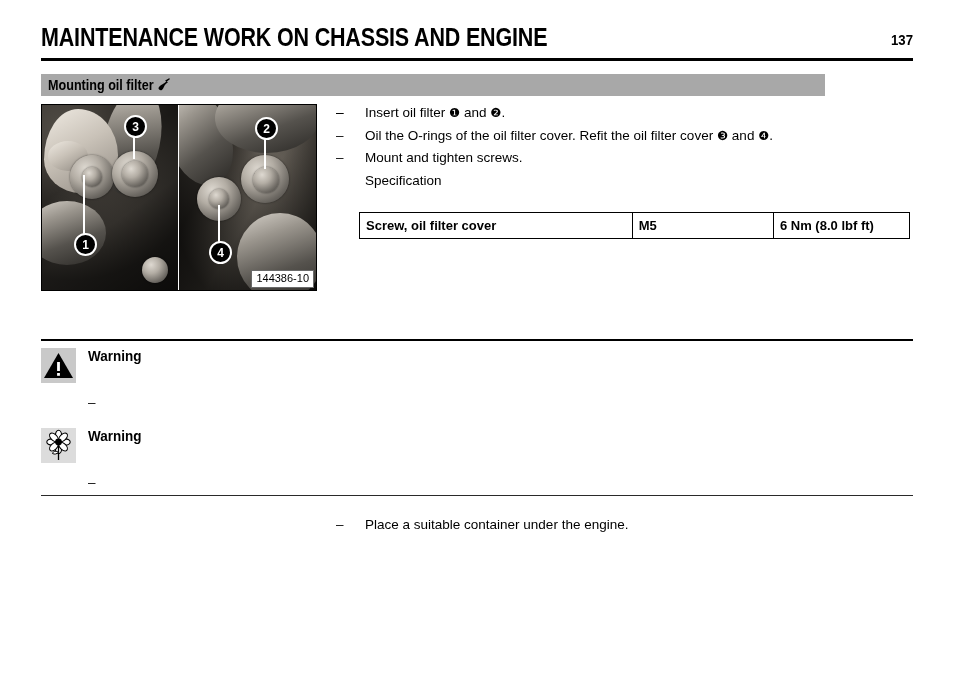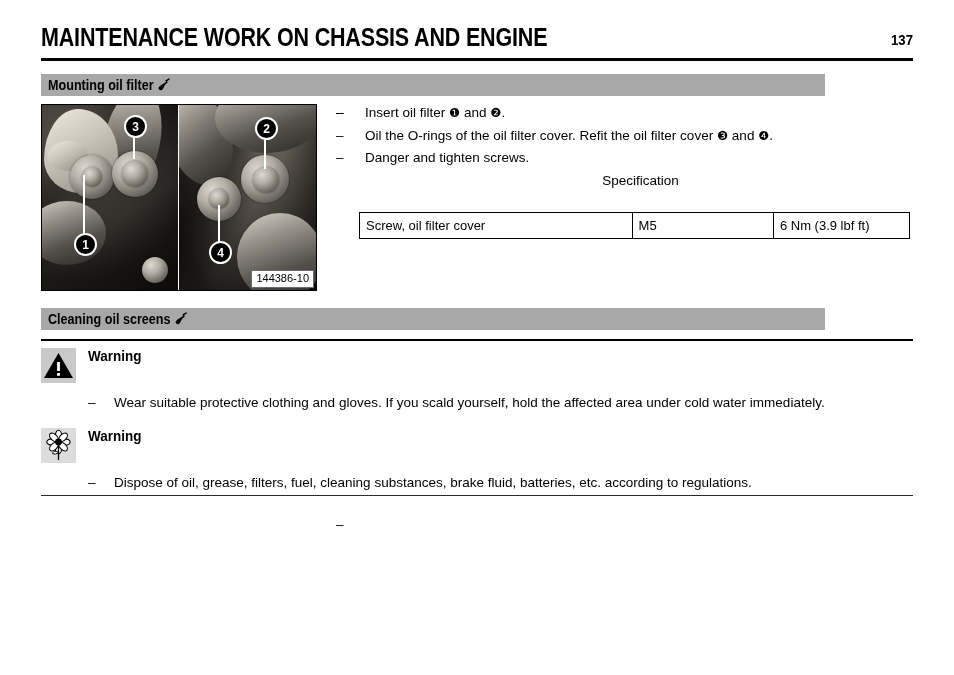--- a/index.html
+++ b/index.html
@@ -114,31 +114,32 @@
   .steps{position:absolute;}
   .step{
     position:relative;
     font-size:13.5px;line-height:22.5px;
     padding-left:29px;
     white-space:nowrap;
   }
   .step .dash{
     position:absolute;left:0;top:0;
   }
-  .step.plain{padding-left:29px;text-align:center;}
+  .step.plain{padding-left:29px;}
   .num{
     font-family:"DejaVu Sans",sans-serif;
     font-size:12.5px;
   }
 
   
   .spec-table{
     position:absolute;left:359px;top:212px;width:551px;
     border-collapse:collapse;
     font-size:13px;
+    font-weight:bold;
   }
   .spec-table td{
     border:1px solid #000;
     padding:3px 6px 4px 6px;
     line-height:17px;
     height:18px;
   }
   .c1{width:277px;}
   .c2{width:137px;margin-left:44px;}
   .c3{width:131px;}
@@ -245,69 +246,58 @@
       <span>Insert oil filter </span><span class="num">❶</span><span> and </span><span class="num">❷</span><span>.</span>
     </div>
 
     <div class="step">
       <span class="dash">–</span>
       <span>Oil the O-rings of the oil filter cover. Refit the oil filter cover </span><span class="num">❸</span><span> and </span><span class="num">❹</span><span>.</span>
     </div>
 
     <div class="step">
       <span class="dash">–</span>
-      <span>Danger and tighten screws.</span>
+      <span>Mount and tighten screws.</span>
     </div>
 
     <div class="step plain">
       <span class="dash"></span>
       <span>Specification</span>
     </div>
   </div>
 
   <table class="spec-table">
     <tbody>
         <tr>
       <td class="c1">Screw, oil filter cover</td>
       <td class="c2">M5</td>
-      <td class="c3">6 Nm (3.9 lbf ft)</td>
+      <td class="c3">6 Nm (8.0 lbf ft)</td>
     </tr>
   </tbody>
     </table>
 
-  <div class="section-bar" style="top:308px;">
-    <div class="label">
-      <span>Cleaning oil screens</span><span class="wrench">
-        <svg width="15" height="13" viewBox="0 0 15 13" aria-hidden="true">
-          <path d="M13.6 1.0 L9.4 4.0 L8.2 2.4 L12.6 0.2 Z" fill="#000"></path>
-          <path d="M9.9 3.2 C8.3 4.6 6.6 5.6 4.8 6.6 C3.3 7.4 2.0 8.2 1.0 9.6 C0.6 10.2 0.8 11.0 1.5 11.6 C2.4 12.4 3.6 12.6 4.5 12.0 C5.7 11.2 6.3 9.9 7.0 8.6 C7.9 6.9 9.2 5.4 11.2 4.5 Z" fill="#000"></path>
-        </svg>
-      </span>
-    </div>
-  </div>
 
   <div class="rule" style="top:339px;"></div>
 
   <div class="warn" style="top:348px;">
     <div class="warn-icon">
       <svg width="35" height="35" viewBox="0 0 35 35" aria-hidden="true">
         <path d="M17.5 5 L32 30 L3 30 Z" fill="#000"></path>
         <rect x="16.1" y="14" width="2.8" height="9" fill="#fff"></rect>
         <rect x="16.1" y="25" width="2.8" height="2.8" fill="#fff"></rect>
       </svg>
     </div>
     <div class="warn-body">
       <div class="warn-title">Warning</div>
     </div>
   </div>
 
   <div class="warn-steps" style="left:88px;top:392px;">
     <div class="step">
       <span class="dash">–</span>
-      <span>Wear suitable protective clothing and gloves. If you scald yourself, hold the affected area under cold water immediately.</span>
     </div>
   </div>
 
   <div class="warn" style="top:428px;">
     <div class="warn-icon env">
       <svg width="35" height="35" viewBox="0 0 35 35" aria-hidden="true">
         <g fill="#fff" stroke="#000" stroke-width="1.1">
           <ellipse cx="17.5" cy="7.5" rx="3.1" ry="5.2"></ellipse>
           <ellipse cx="17.5" cy="20.5" rx="3.1" ry="5.2"></ellipse>
           <ellipse cx="11" cy="14" rx="5.2" ry="3.1"></ellipse>
@@ -323,25 +313,25 @@
       </svg>
     </div>
     <div class="warn-body">
       <div class="warn-title">Warning</div>
     </div>
   </div>
 
   <div class="warn-steps" style="left:88px;top:472px;">
     <div class="step">
       <span class="dash">–</span>
-      <span>Dispose of oil, grease, filters, fuel, cleaning substances, brake fluid, batteries, etc. according to regulations.</span>
     </div>
   </div>
 
   <div class="rule thin" style="top:495px;"></div>
 
   <div class="steps" style="left:336px;top:514px;width:580px;">
     <div class="step">
       <span class="dash">–</span>
+      <span>Place a suitable container under the engine.</span>
     </div>
   </div>
 
 </div>
 
 </body></html>

